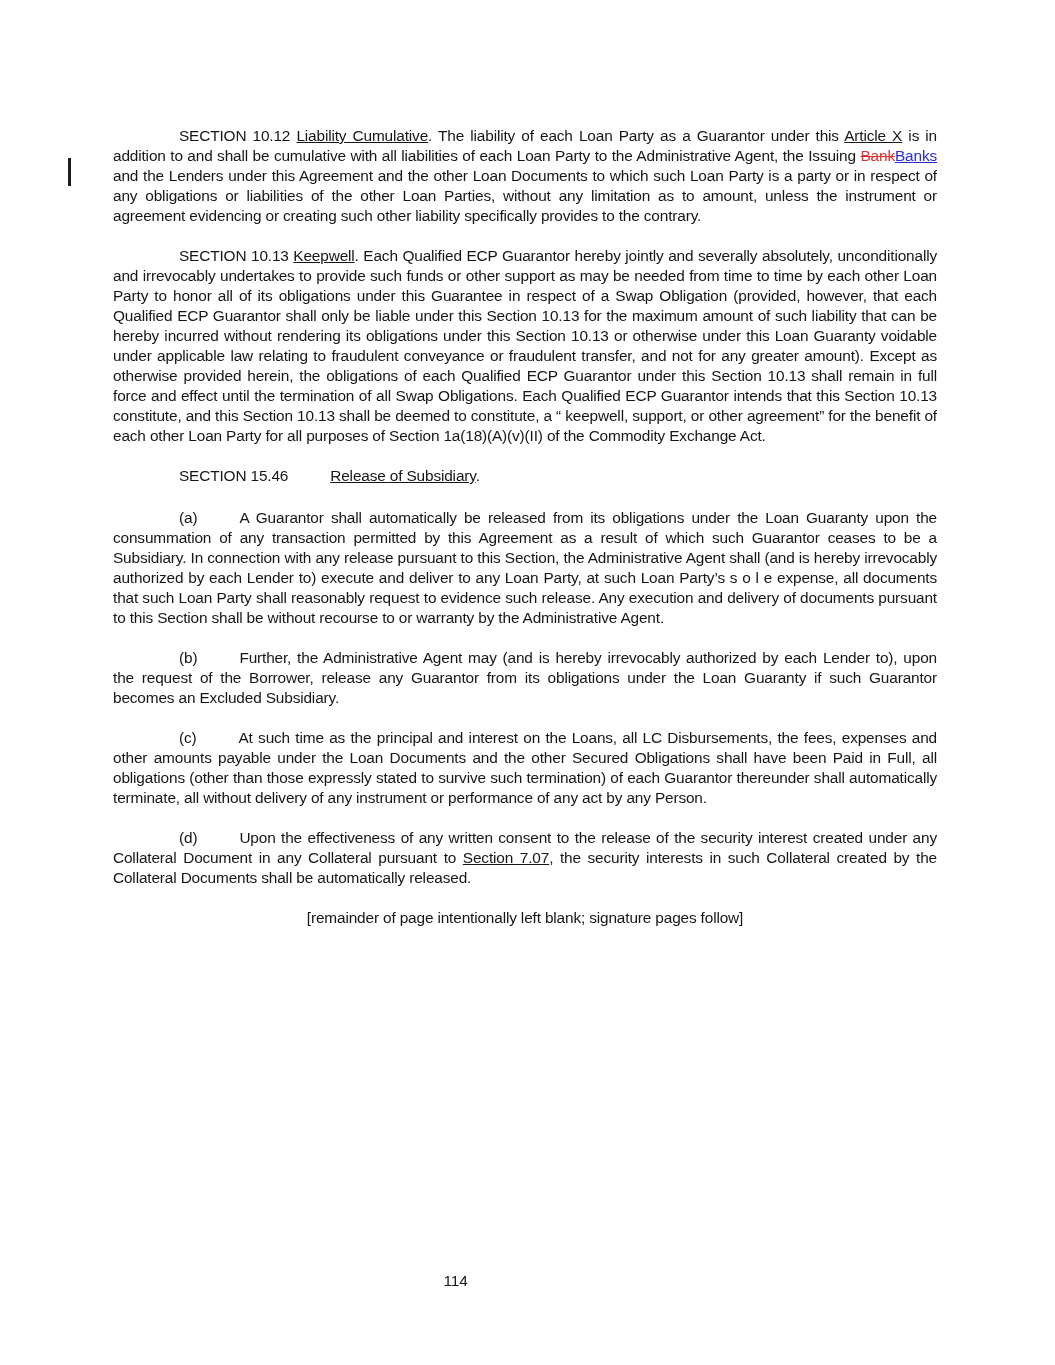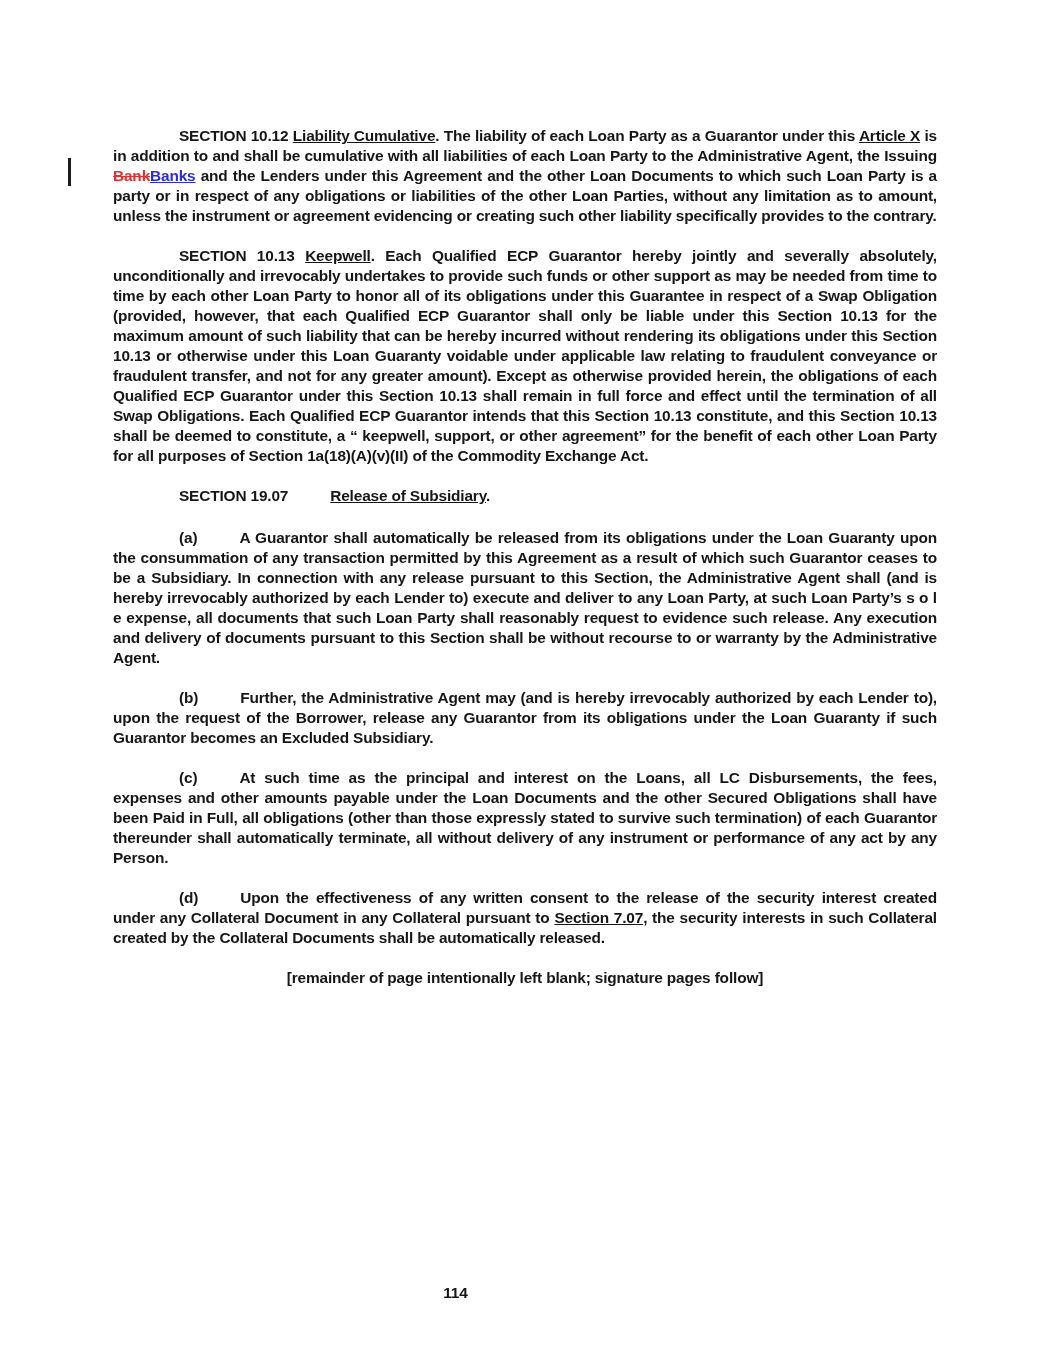--- a/index.html
+++ b/index.html
@@ -8,21 +8,20 @@
     width: 1055px; height: 1365px;
     background: #f4f4f4;
     font-family: "Liberation Sans", sans-serif;
   }
   .page {
     position: relative;
     width: 1055px; height: 1365px;
     background: var(--page_background, #ffffff);
     color: var(--text, #161616);
     overflow: hidden;
-    font-weight: bold;
   }
   .content {
     position: absolute;
     left: 113px; top: 126px; width: 824px;
     font-size: 15.4px;
     line-height: 20px;
     letter-spacing: -0.15px;
     text-align: justify;
   }
   p.para {
@@ -47,36 +46,35 @@
     left: 68px; top: 158px;
     width: 2.5px; height: 28px;
     background: #1c1c1c;
   }
   .footer {
     position: absolute;
     left: 0; top: 1272px; width: 911px;
     text-align: center;
     font-size: 15.4px;
     letter-spacing: -0.15px;
-    margin-top: 12px;
   }
 </style>
 </head>
 <body>
 
 <div class="page">
 
   <div class="change-bar"></div>
 
   <div class="content">
     <p class="para"><span>SECTION 10.12  </span><span class="run-u">Liability Cumulative</span><span>.  The liability of each Loan Party as a Guarantor under this </span><span class="run-u">Article X</span><span> is in addition to and shall be cumulative with all liabilities of each Loan Party to the Administrative Agent, the Issuing </span><span class="run-del">Bank</span><span class="run-ins">Banks</span><span> and the Lenders under this Agreement and the other Loan Documents to which such Loan Party is a party or in respect of any obligations or liabilities of the other Loan Parties, without any limitation as to amount, unless the instrument or agreement evidencing or creating such other liability specifically provides to the contrary.</span></p>
 
     <p class="para"><span>SECTION 10.13 </span><span class="run-u">Keepwell</span><span>.  Each Qualified ECP Guarantor hereby jointly and severally absolutely, unconditionally and irrevocably undertakes to provide such funds or other support as may be needed from time to time by each other Loan Party to honor all of its obligations under this Guarantee in respect of a Swap Obligation (provided, however, that each Qualified ECP Guarantor shall only be liable under this Section 10.13 for the maximum amount of such liability that can be hereby incurred without rendering its obligations under this Section 10.13 or otherwise under this Loan Guaranty voidable under applicable law relating to fraudulent conveyance or fraudulent transfer, and not for any greater amount).  Except as otherwise provided herein, the obligations of each Qualified ECP Guarantor under this Section 10.13 shall remain in full force and effect until the termination of all Swap Obligations.  Each Qualified ECP Guarantor intends that this Section 10.13 constitute, and this Section 10.13 shall be deemed to constitute, a “ keepwell, support, or other agreement” for the benefit of each other Loan Party for all purposes of Section 1a(18)(A)(v)(II) of the Commodity Exchange Act.</span></p>
 
-    <p class="para heading"><span>SECTION 19.07</span><span class="run-tab"></span><span class="run-u">Release of Subsidiary</span><span>.</span></p>
+    <p class="para heading"><span>SECTION 15.46</span><span class="run-tab"></span><span class="run-u">Release of Subsidiary</span><span>.</span></p>
 
     <p class="para"><span>(a)</span><span class="run-tab"></span><span>A Guarantor shall automatically be released from its obligations under the Loan Guaranty upon the consummation of any transaction permitted by this Agreement as a result of which such Guarantor ceases to be a Subsidiary. In connection with any release pursuant to this Section, the Administrative Agent shall (and is hereby irrevocably authorized by each Lender to) execute and deliver to any Loan Party, at such Loan Party’s s o l e expense, all documents that such Loan Party shall reasonably request to evidence such release. Any execution and delivery of documents pursuant to this Section shall be without recourse to or warranty by the Administrative Agent.</span></p>
 
     <p class="para"><span>(b)</span><span class="run-tab"></span><span>Further, the Administrative Agent may (and is hereby irrevocably authorized by each Lender to), upon the request of the Borrower, release any Guarantor from its obligations under the Loan Guaranty if such Guarantor becomes an Excluded Subsidiary.</span></p>
 
     <p class="para"><span>(c)</span><span class="run-tab"></span><span>At such time as the principal and interest on the Loans, all LC Disbursements, the fees, expenses and other amounts payable under the Loan Documents and the other Secured Obligations shall have been Paid in Full, all obligations (other than those expressly stated to survive such termination) of each Guarantor thereunder shall automatically terminate, all without delivery of any instrument or performance of any act by any Person.</span></p>
 
     <p class="para"><span>(d)</span><span class="run-tab"></span><span>Upon the effectiveness of any written consent to the release of the security interest created under any Collateral Document in any Collateral pursuant to </span><span class="run-u">Section 7.07</span><span>, the security interests in such Collateral created by the Collateral Documents shall be automatically released.</span></p>
 
     <p class="para notice">[remainder of page intentionally left blank; signature pages follow]</p>

